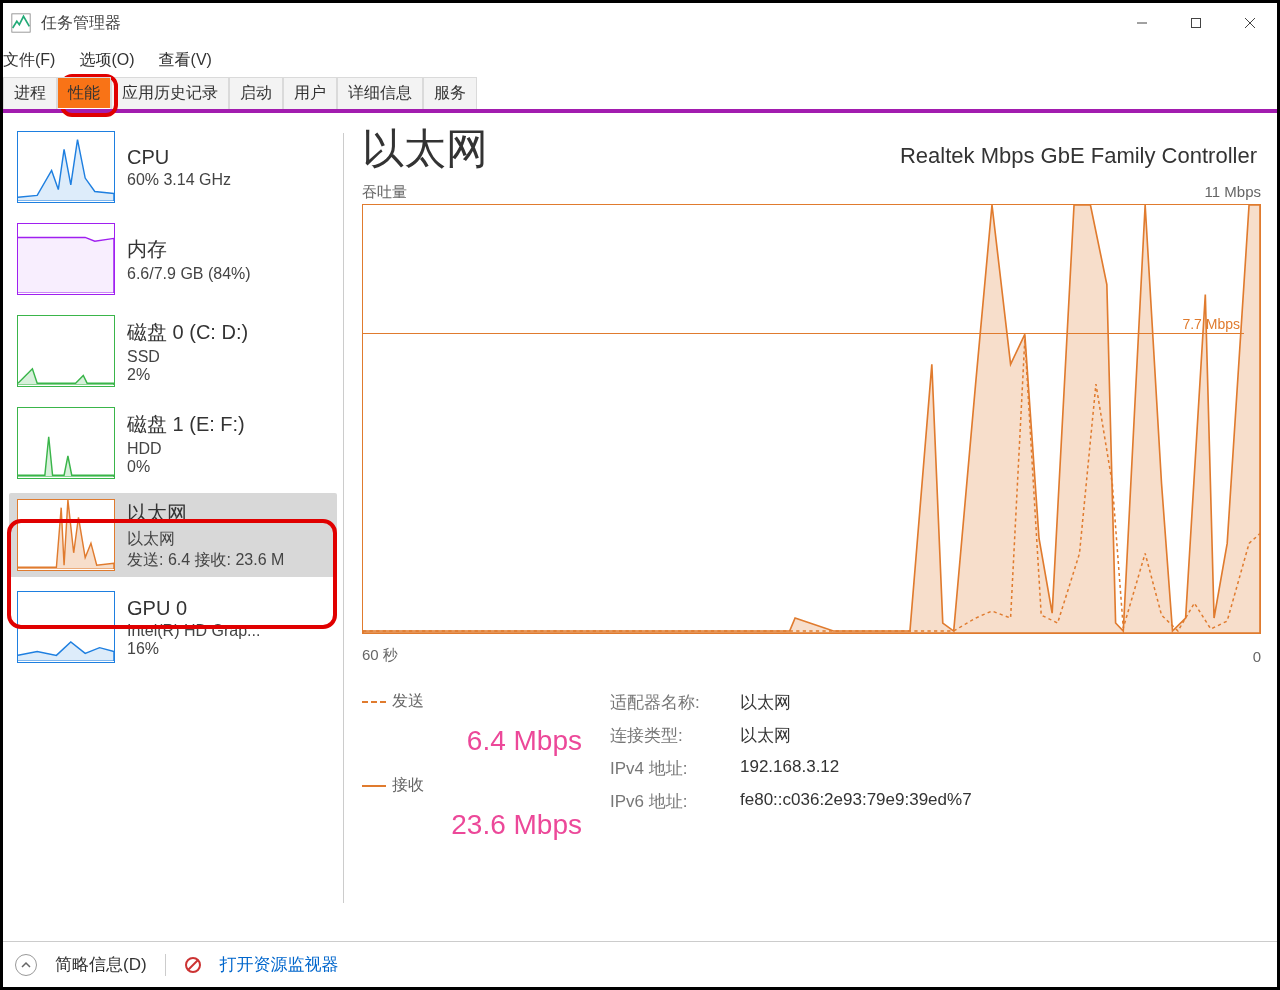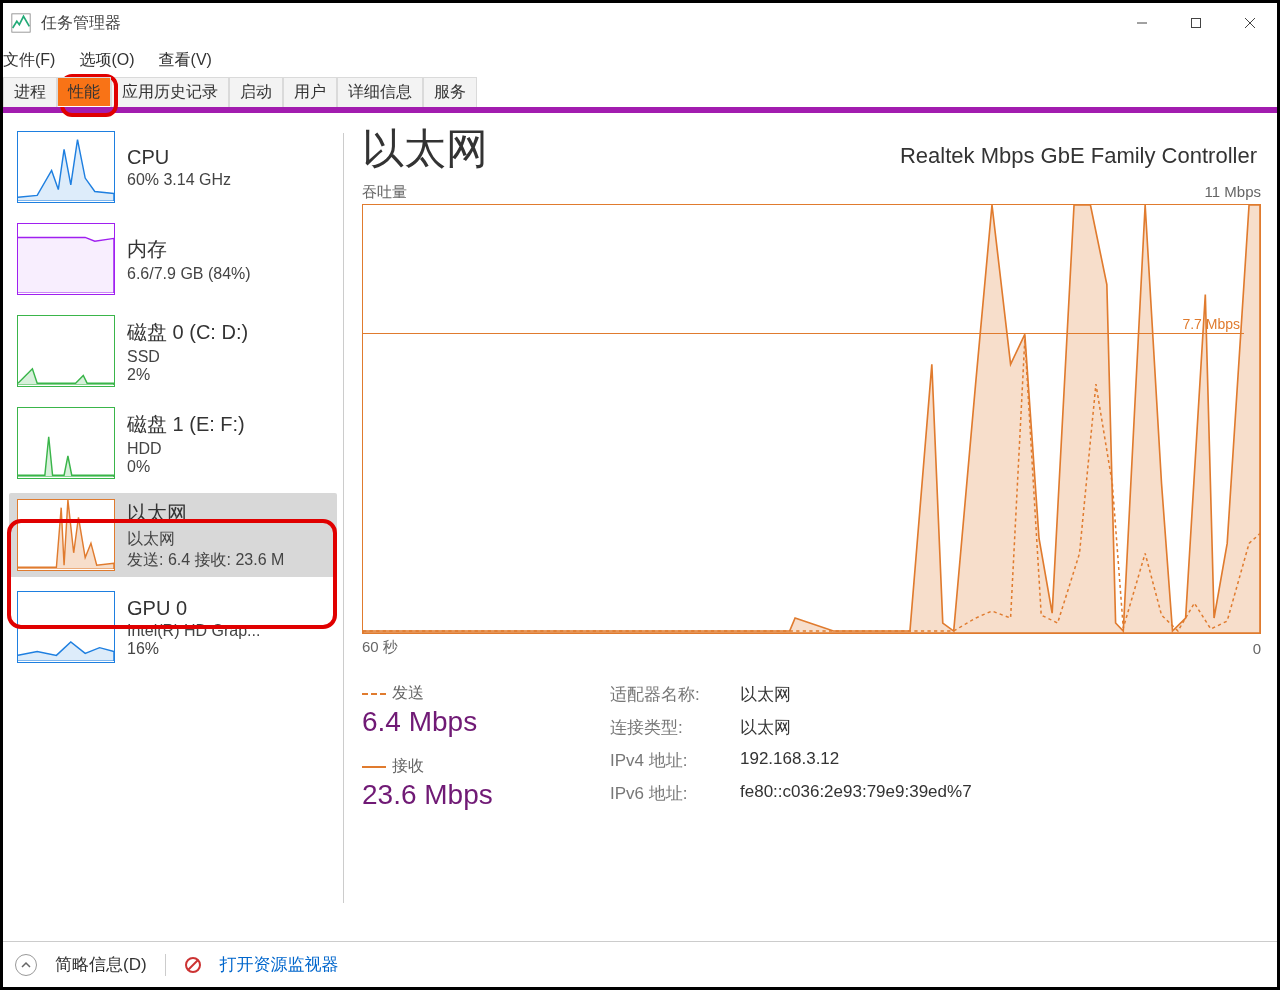--- a/index.html
+++ b/index.html
@@ -36,21 +36,21 @@
   
   .menubar {
     height: 34px; display:flex; align-items:center; padding-left:0;
     font-size: 16px; color:#333;
   }
   .menubar .item { margin-right: 24px; }
 
   
   .tabbar {
     height: 36px; display:flex; align-items:stretch;
-    border-bottom: 6px solid #a21caf; background:#fff;
+    border-bottom: 4px solid #a21caf; background:#fff;
     font-size:16px;
   }
   .tabbar .tab {
     padding: 0 10px; display:flex; align-items:center;
     background:#f3f3f3; border:1px solid #dadada; border-bottom:none;
     color:#333;
   }
   .tabbar .tab.active {
     background:#f97316; border-bottom:1px solid #fff;
     position:relative; z-index:1;
@@ -86,29 +86,29 @@
   .main-head .info { font-size:22px; color:#333; }
 
   
   .graph-labels { display:flex; justify-content:space-between; font-size:15px; color:#666; margin-top:6px;text-align:right; }
   .graph-box { width:100%; height:430px; border:1px solid #e07b2e; margin-top:2px; position:relative; }
   .graph-box .midline { position:absolute; left:0; right:16px; height:0; border-top:1px solid #e07b2e; }
   .graph-box .midlabel {
     position:absolute; right:4px; top:-18px; font-size:14px; color:#e07b2e;
   }
   .graph-box svg { width:100%; height:100%; display:block; }
-  .xaxis { display:flex; justify-content:space-between; font-size:15px; color:#666; margin-top:4px;align-items:flex-end; }
+  .xaxis { display:flex; justify-content:space-between; font-size:15px; color:#666; margin-top:12px;align-items:flex-end; }
 
   
   .details { display:flex; gap:28px; margin-top:26px; }
   .rate-col { display:flex; flex-direction:column; gap:18px; width:220px; }
   .rate-item .dash { display:inline-block; width:24px; height:0; border-top:2px dashed #e07b2e; vertical-align:middle; margin-right:6px;}
   .rate-item.solid .dash { border-top:2px solid #e07b2e; }
   .rate-item .lbl { font-size:16px; color:#666; }
-  .rate-item .val { font-size:28px; color:#701a75; margin-top:2px; }
+  .rate-item .val { font-size:28px; color:#ec4899; margin-top:13px;text-align:right; }
 
   .info-table { font-size:17px; color:#333; }
   .info-table .row { display:flex; gap:30px; margin-bottom:10px; }
   .info-table .k { width:100px; color:#777; }
   .info-table .v { color:#333; }
 
   
   .bottombar {
     height:46px; display:flex; align-items:center; gap:18px;
     border-top:1px solid #ccc; padding-left:12px; font-size:17px; color:#333;

